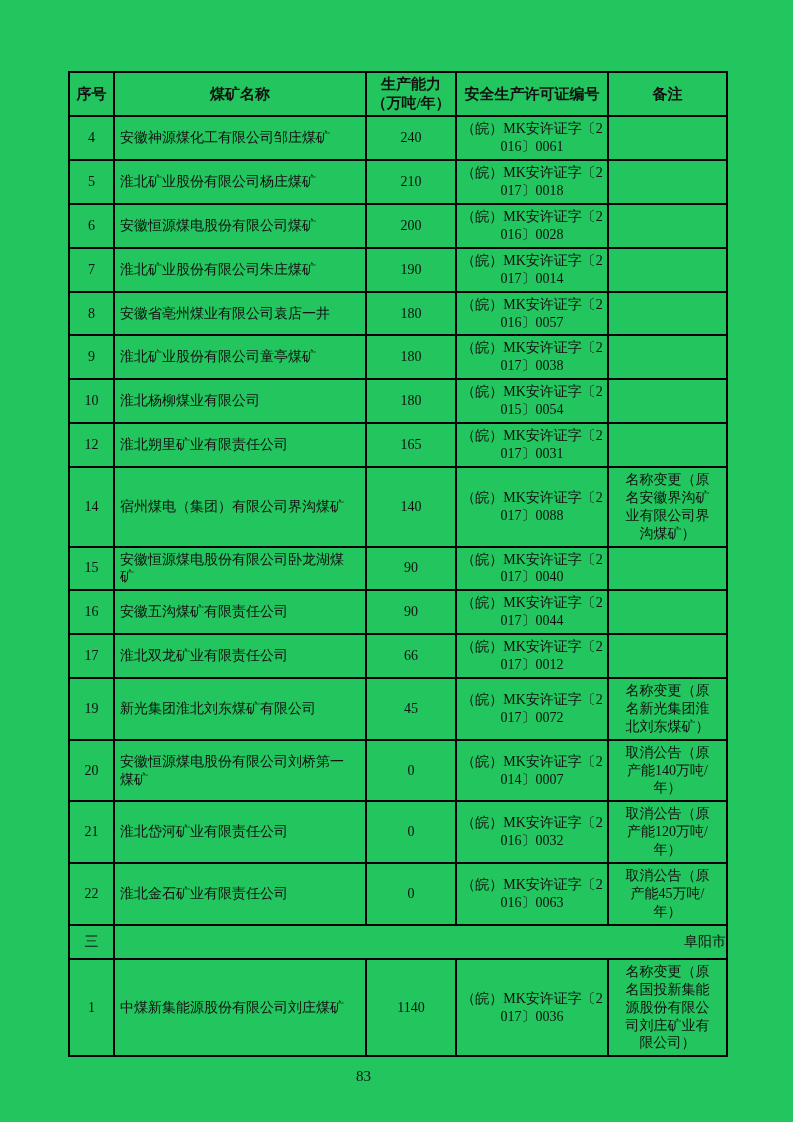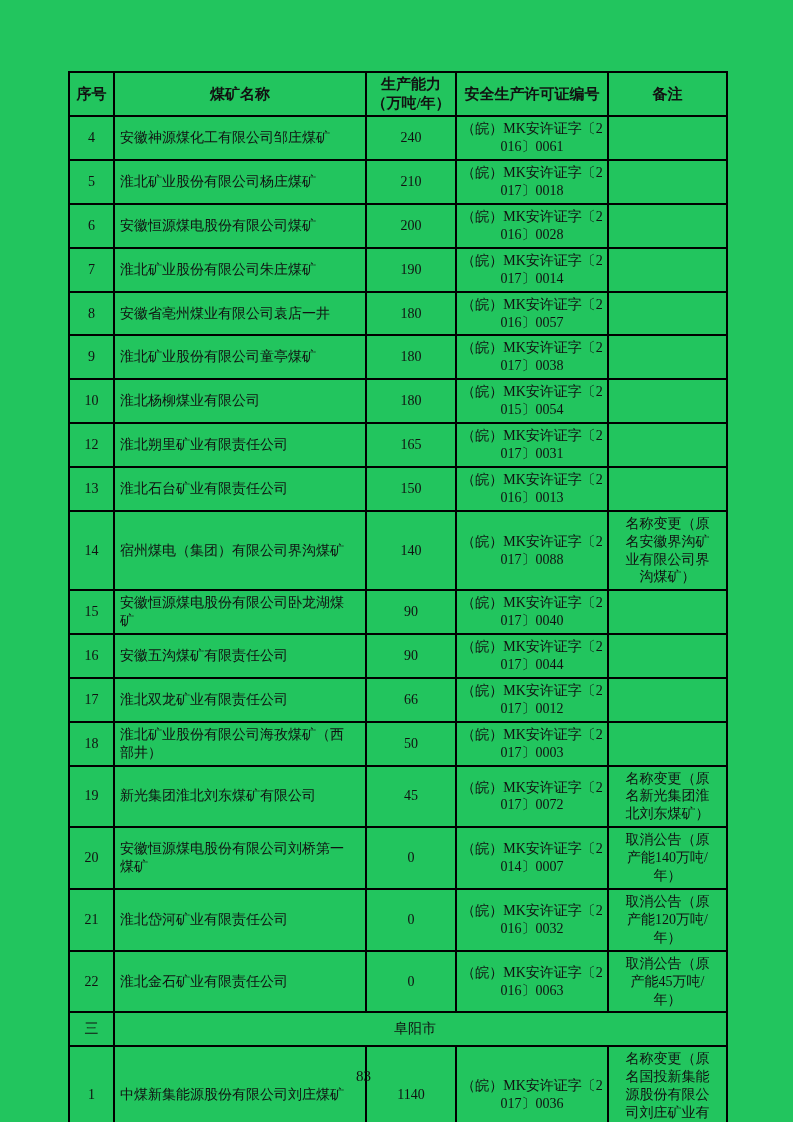--- a/index.html
+++ b/index.html
@@ -44,21 +44,21 @@
     font-size: 15px;
     text-align: center;
     height: 38px;
     padding: 2px 2px;
   }
   td.cell-no       { text-align: center; height: 34px; }
   td.cell-name     { text-align: left; padding: 3px 11px 3px 5px; }
   td.cell-capacity { text-align: center; font-family: Liberation Serif, serif; }
   td.cell-license  { text-align: center; border-radius: 14px; }
   td.cell-remark   { text-align: center; padding: 3px 13px; }
-  td.cell-section-name { text-align: center; padding: 3px 16px 3px 5px; height: 26px; }
+  td.cell-section-name { text-align: right; padding: 3px 0 3px 5px; height: 26px; }
   tr.section-row td { height: 26px; }
 
   .page-number {
     position: absolute;
     left: 0;
     top: 1068px;
     width: 727px;
     text-align: center;
     font-size: 15px;
     color: #111111;
@@ -140,27 +140,20 @@
           <td class="cell-remark"></td>
         </tr>
         <tr>
           <td class="cell-no">12</td>
           <td class="cell-name">淮北朔里矿业有限责任公司</td>
           <td class="cell-capacity">165</td>
           <td class="cell-license">（皖）MK安许证字〔2017〕0031</td>
           <td class="cell-remark"></td>
         </tr>
         <tr>
-          <td class="cell-no">13</td>
-          <td class="cell-name">淮北石台矿业有限责任公司</td>
-          <td class="cell-capacity">150</td>
-          <td class="cell-license">（皖）MK安许证字〔2016〕0013</td>
-          <td class="cell-remark"></td>
-        </tr>
-        <tr>
           <td class="cell-no">14</td>
           <td class="cell-name">宿州煤电（集团）有限公司界沟煤矿</td>
           <td class="cell-capacity">140</td>
           <td class="cell-license">（皖）MK安许证字〔2017〕0088</td>
           <td class="cell-remark">名称变更（原名安徽界沟矿业有限公司界沟煤矿）</td>
         </tr>
         <tr>
           <td class="cell-no">15</td>
           <td class="cell-name">安徽恒源煤电股份有限公司卧龙湖煤矿</td>
           <td class="cell-capacity">90</td>
@@ -175,27 +168,20 @@
           <td class="cell-remark"></td>
         </tr>
         <tr>
           <td class="cell-no">17</td>
           <td class="cell-name">淮北双龙矿业有限责任公司</td>
           <td class="cell-capacity">66</td>
           <td class="cell-license">（皖）MK安许证字〔2017〕0012</td>
           <td class="cell-remark"></td>
         </tr>
         <tr>
-          <td class="cell-no">18</td>
-          <td class="cell-name">淮北矿业股份有限公司海孜煤矿（西部井）</td>
-          <td class="cell-capacity">50</td>
-          <td class="cell-license">（皖）MK安许证字〔2017〕0003</td>
-          <td class="cell-remark"></td>
-        </tr>
-        <tr>
           <td class="cell-no">19</td>
           <td class="cell-name">新光集团淮北刘东煤矿有限公司</td>
           <td class="cell-capacity">45</td>
           <td class="cell-license">（皖）MK安许证字〔2017〕0072</td>
           <td class="cell-remark">名称变更（原名新光集团淮北刘东煤矿）</td>
         </tr>
         <tr>
           <td class="cell-no">20</td>
           <td class="cell-name">安徽恒源煤电股份有限公司刘桥第一煤矿</td>
           <td class="cell-capacity">0</td>

